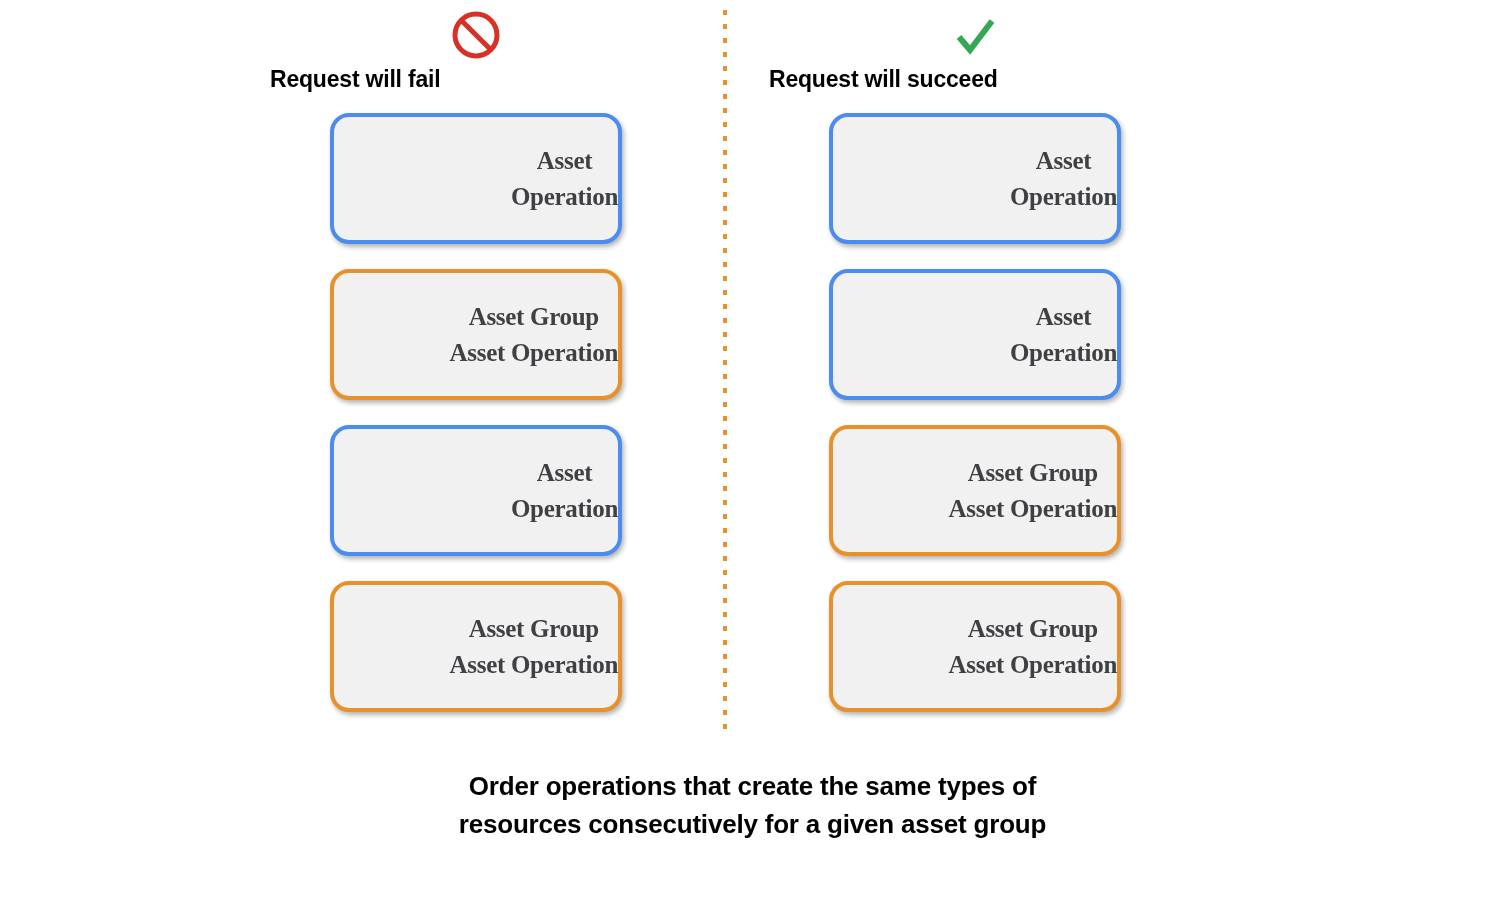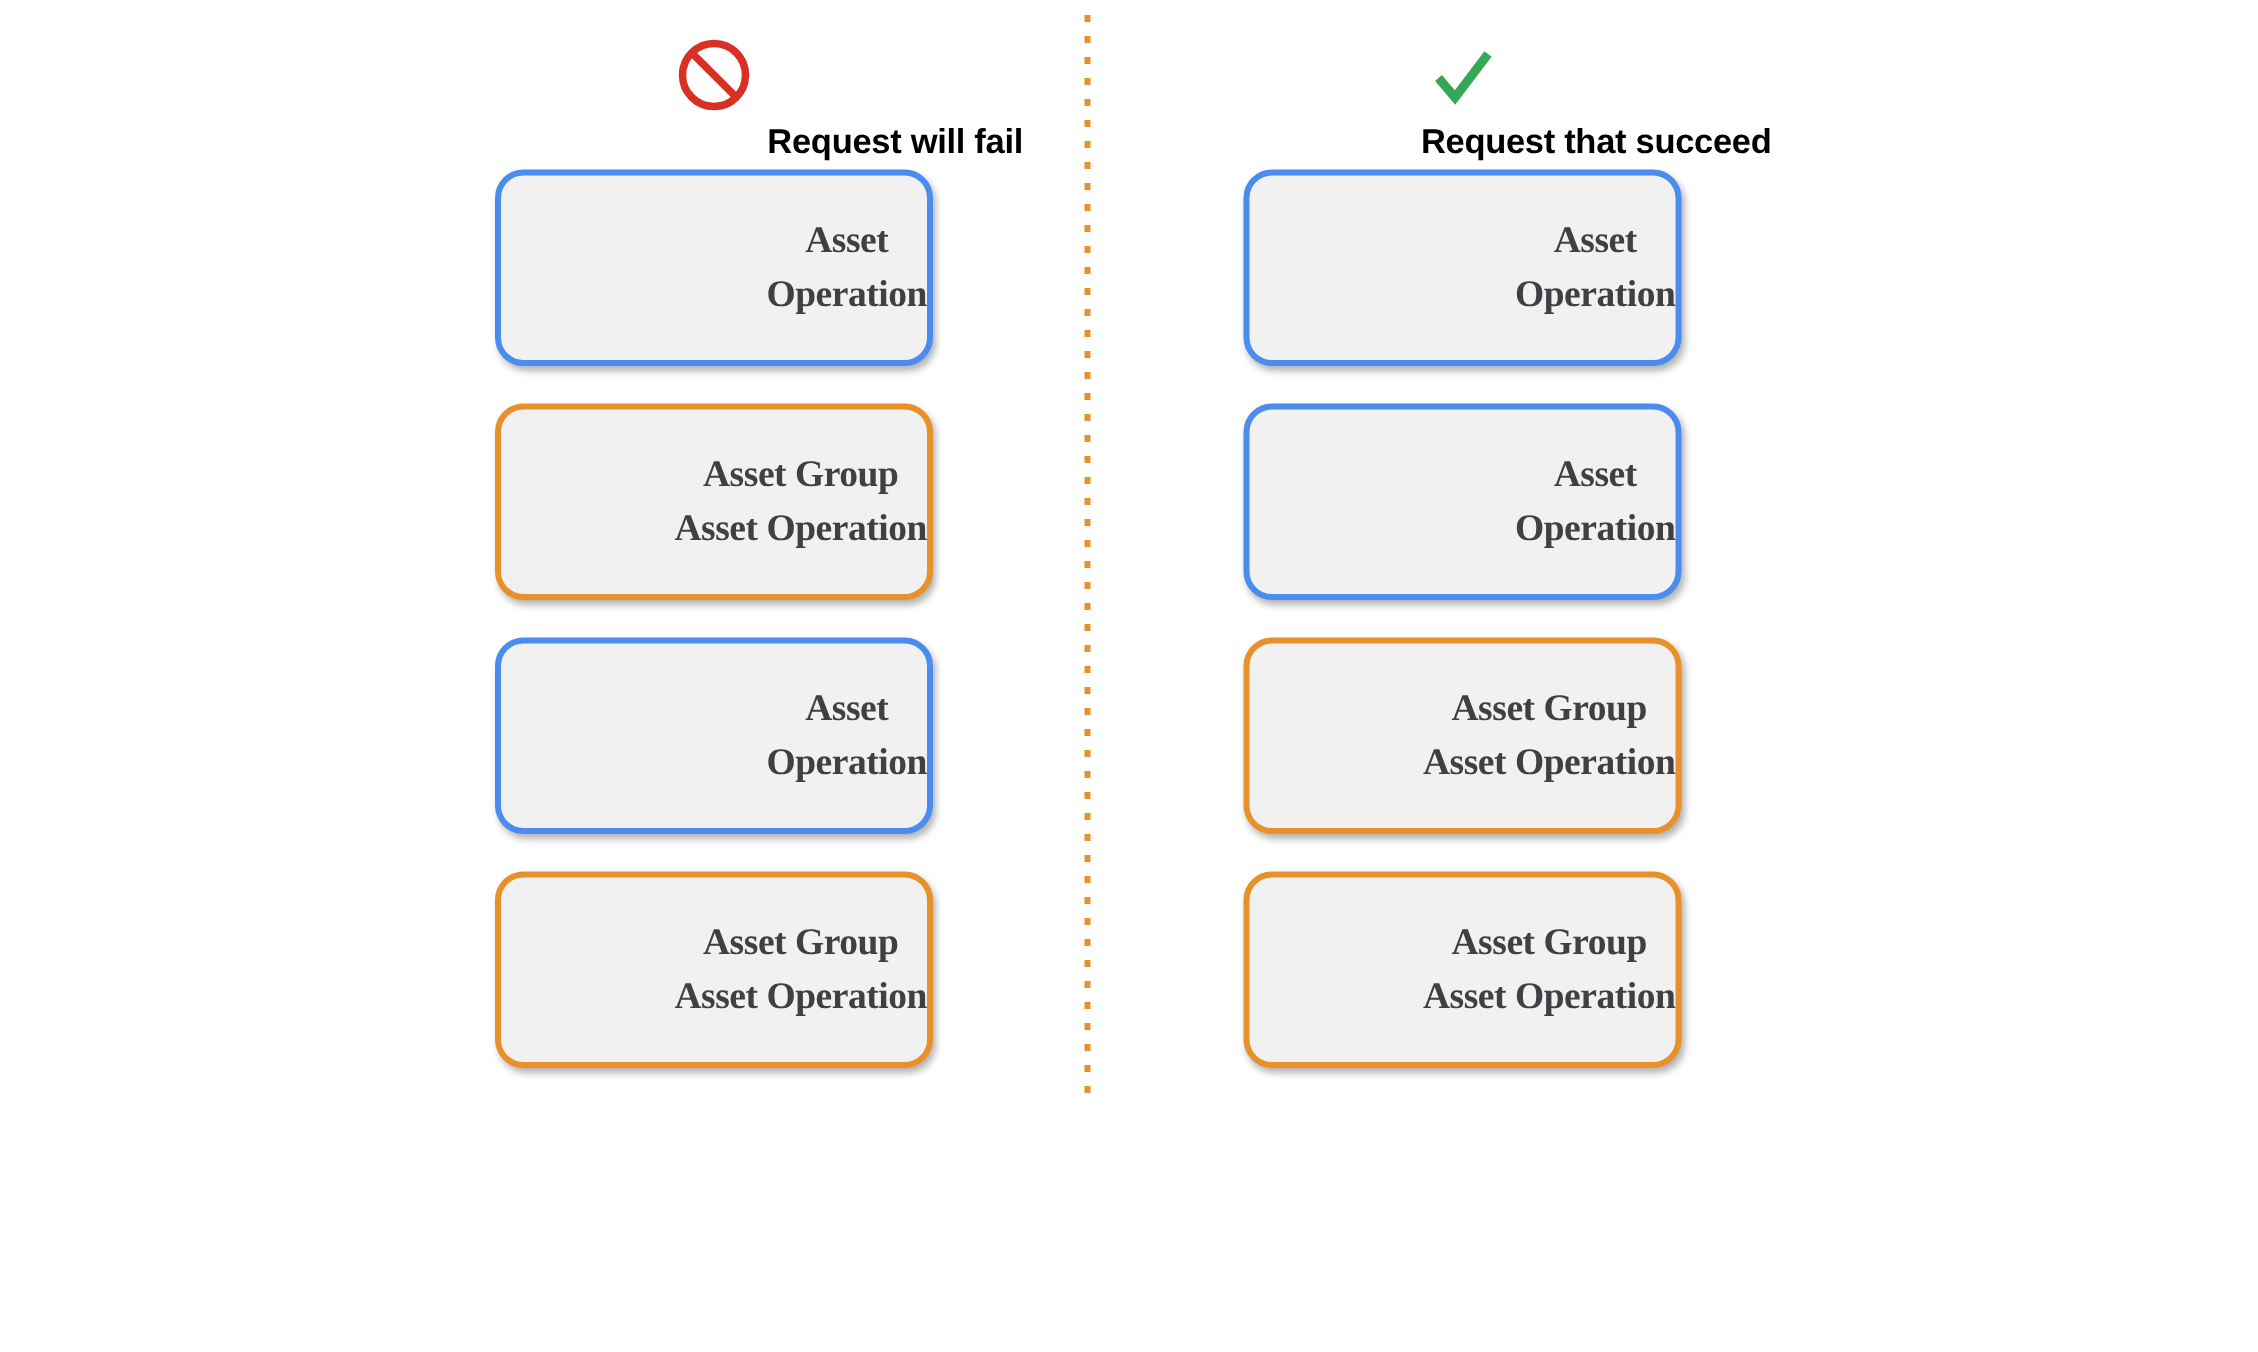--- a/index.html
+++ b/index.html
@@ -43,24 +43,24 @@
   .column {
     position: absolute;
     top: 0;
     width: 292px;
   }
   .column.fail    { left: 330px; }
   .column.succeed { left: 829px; }
 
   .col-header {
     position: absolute;
-    top: 24px;
+    top: 9px;
     left: -60px;
     width: 412px;
-    text-align: right;
+    text-align: left;
   }
   .status-icon {
     display: block;
     margin: 0 auto 6px auto;
     height: 52px;
     width: 52px;
   }
   .col-header-label {
     display: block;
     font-size: 23px;
@@ -155,21 +155,21 @@
       </div>
     </div>
   </div>
 
   <div class="column succeed">
 
     <div class="col-header">
       <svg class="status-icon" viewBox="0 0 52 52">
         <polyline points="10,28 21,41 43,12" fill="none" stroke="#34a853" stroke-width="6" stroke-linecap="butt" stroke-linejoin="miter"></polyline>
       </svg>
-      <span class="col-header-label">Request that succeed</span>
+      <span class="col-header-label">Request will succeed</span>
     </div>
 
     <div class="card-stack">
       <div class="card kind-asset">
         <span class="card-label">Asset
 Operation</span>
       </div>
       <div class="card kind-asset">
         <span class="card-label">Asset
 Operation</span>
@@ -178,14 +178,16 @@
         <span class="card-label">Asset Group
 Asset Operation</span>
       </div>
       <div class="card kind-asset-group">
         <span class="card-label">Asset Group
 Asset Operation</span>
       </div>
     </div>
   </div>
 
+  <div class="caption">Order operations that create the same types of
+resources consecutively for a given asset group</div>
 
 </div>
 
 </body></html>

